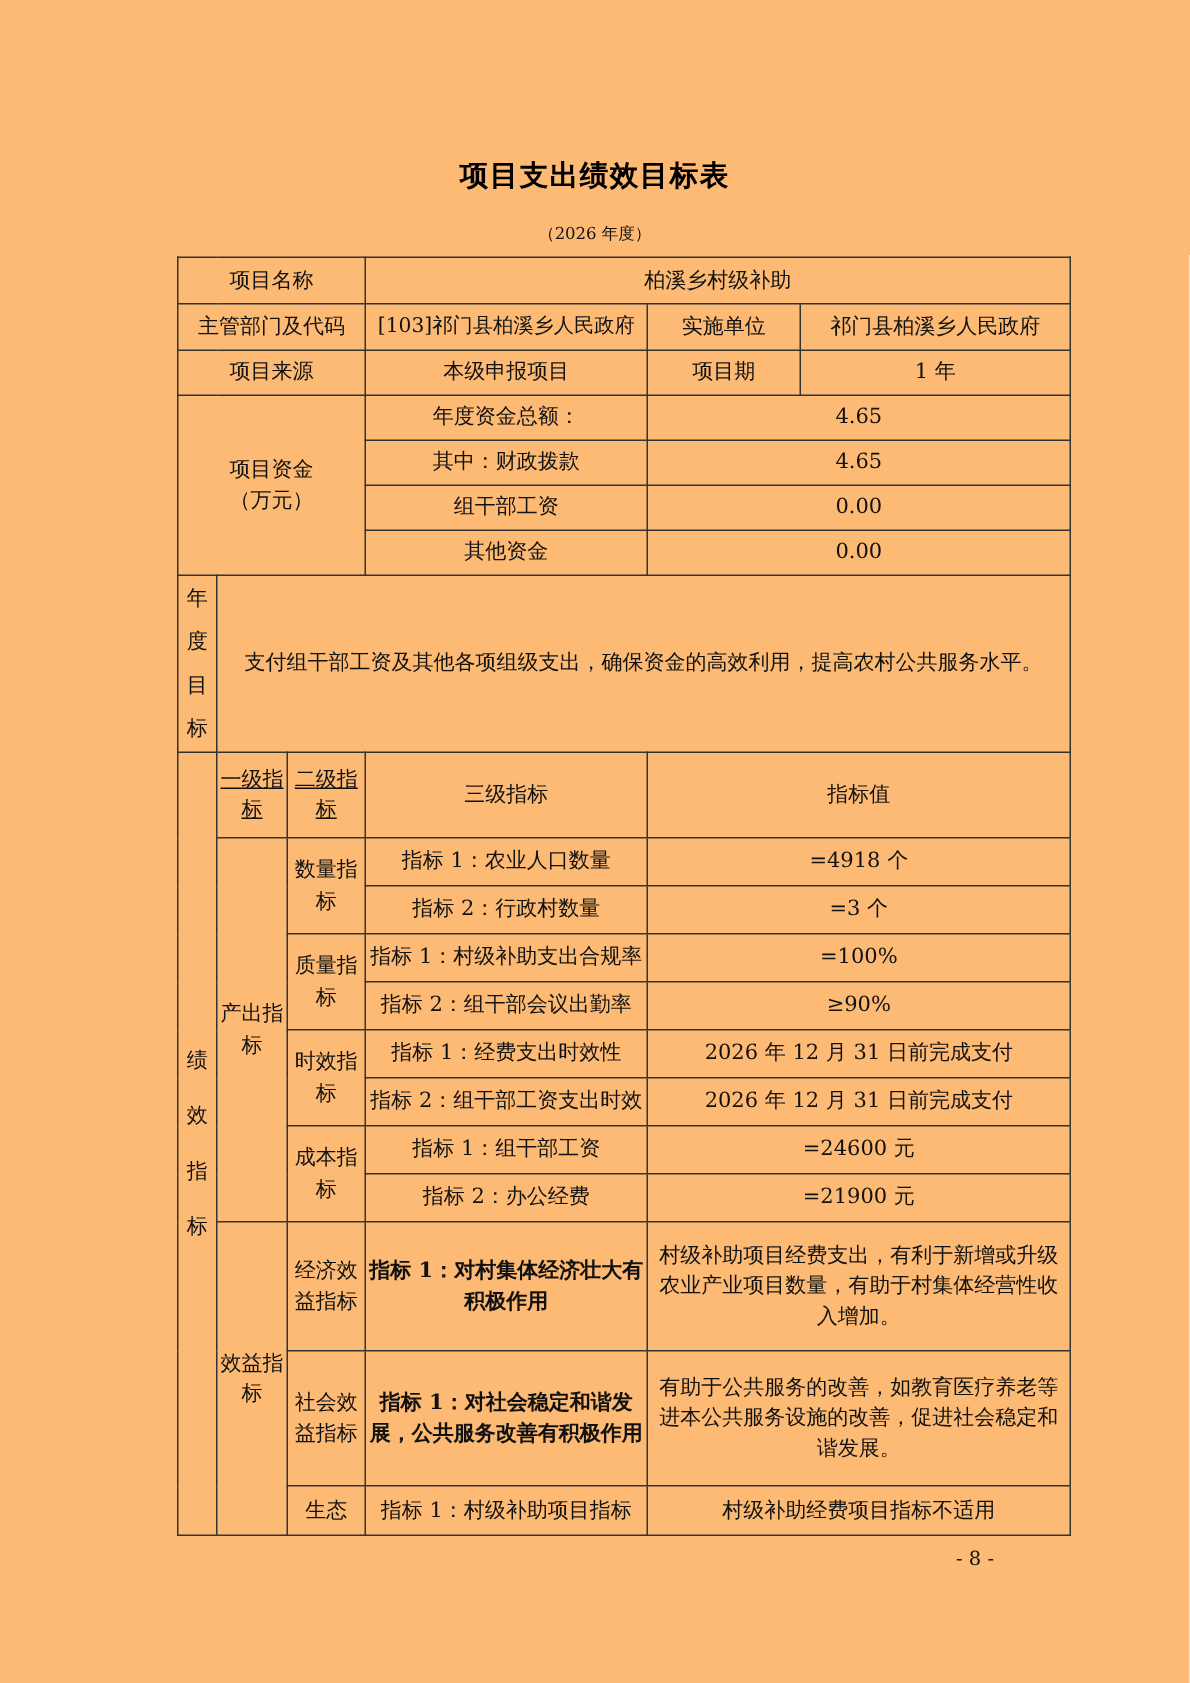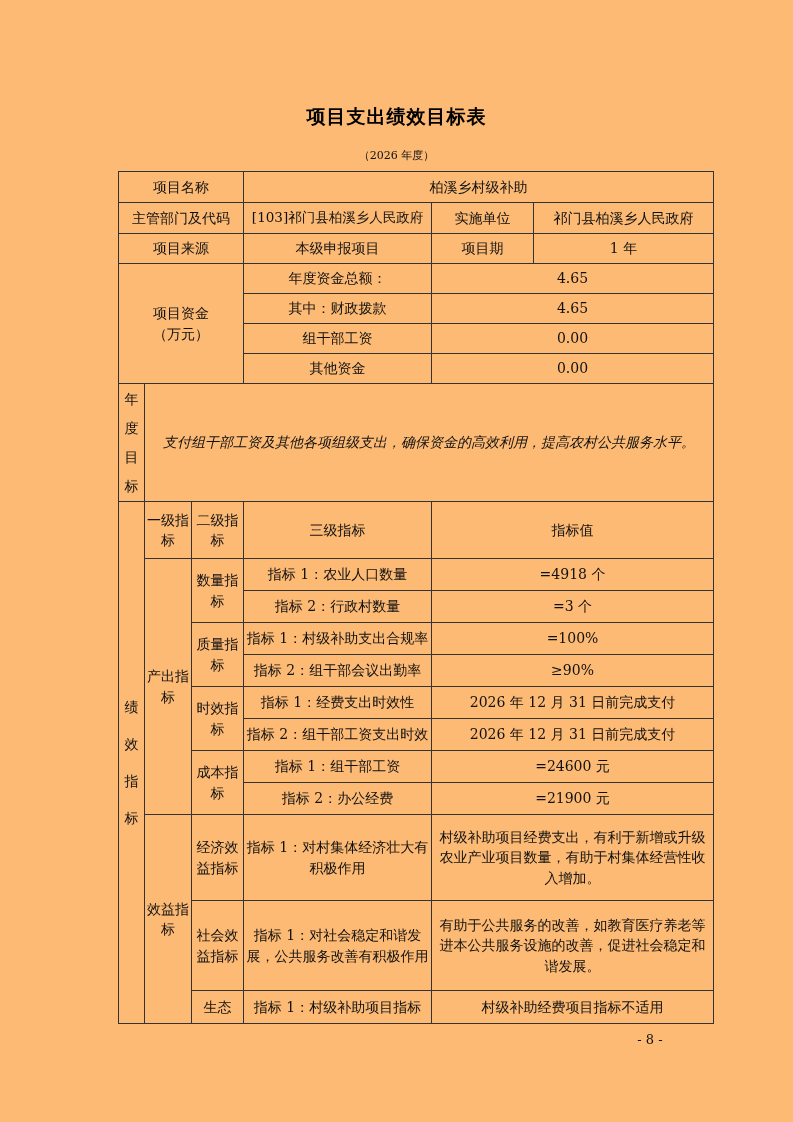--- a/index.html
+++ b/index.html
@@ -48,37 +48,36 @@
     text-align: left;
     padding: 2px 5px;
     font-size: 13.5px;
   }
   td.val {
     text-align: left;
     padding: 2px 7px;
     font-size: 13.5px;
   }
   td.val-multi { line-height: 28px; }
-  td.l3-multi { line-height: 28px; }
+  td.l3-multi { line-height: 28px; font-weight: bold; }
   td.goal-text {
     text-align: left;
     padding: 0 8px;
     font-size: 13.5px;
-    font-style: italic;
   }
   .vtext {
     display: inline-block;
     width: 1em;
     word-break: break-all;
     font-size: 14px;
   }
   .vtext.goal { line-height: 29px; }
   .vtext.perf { line-height: 37px; }
   td.fund-label { line-height: 30px; }
-  td.hdr2 { line-height: 26px; }
+  td.hdr2 { line-height: 26px; text-decoration: underline; }
   td.grp { line-height: 33px; }
   td.grp3 { line-height: 29px; }
   .page-num {
     position: absolute; top: 1032px; left: 600px;
     width: 100px; text-align: center;
     font-size: 13px; color: #111;
   }
 </style>
 </head>
 <body>

